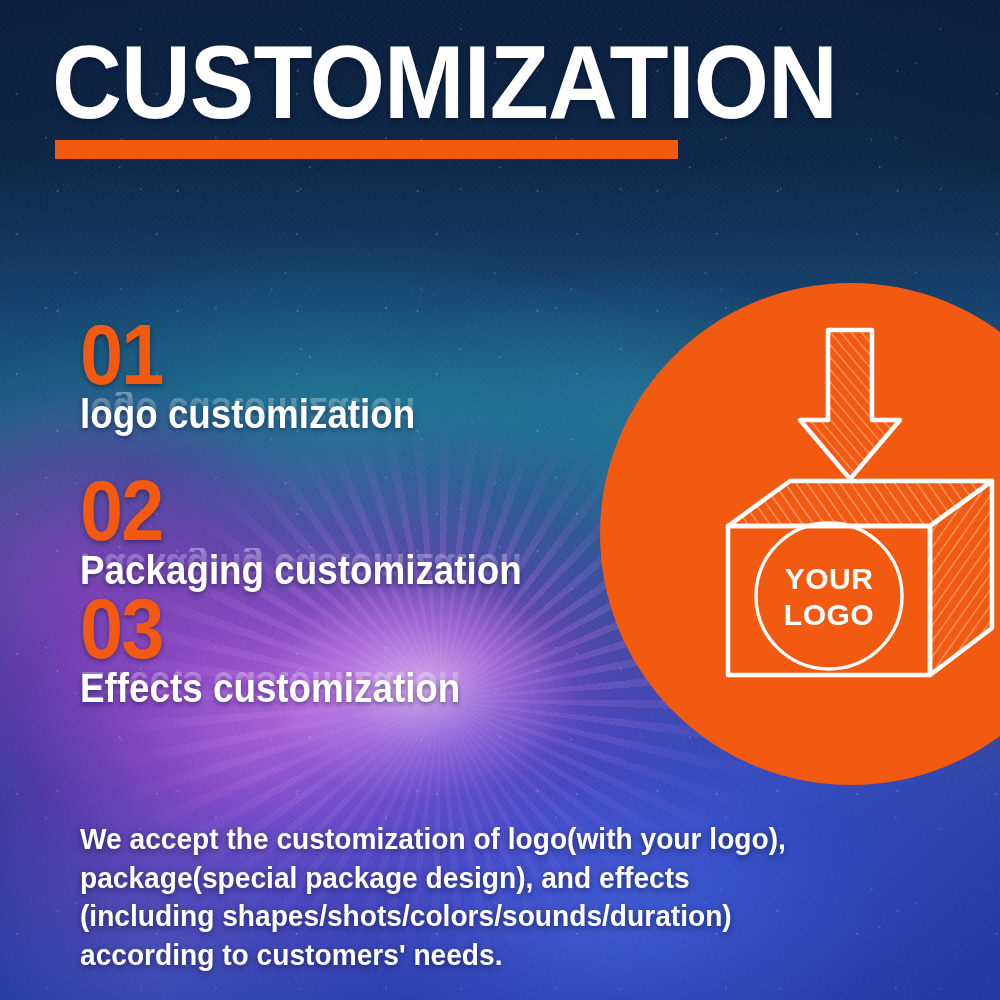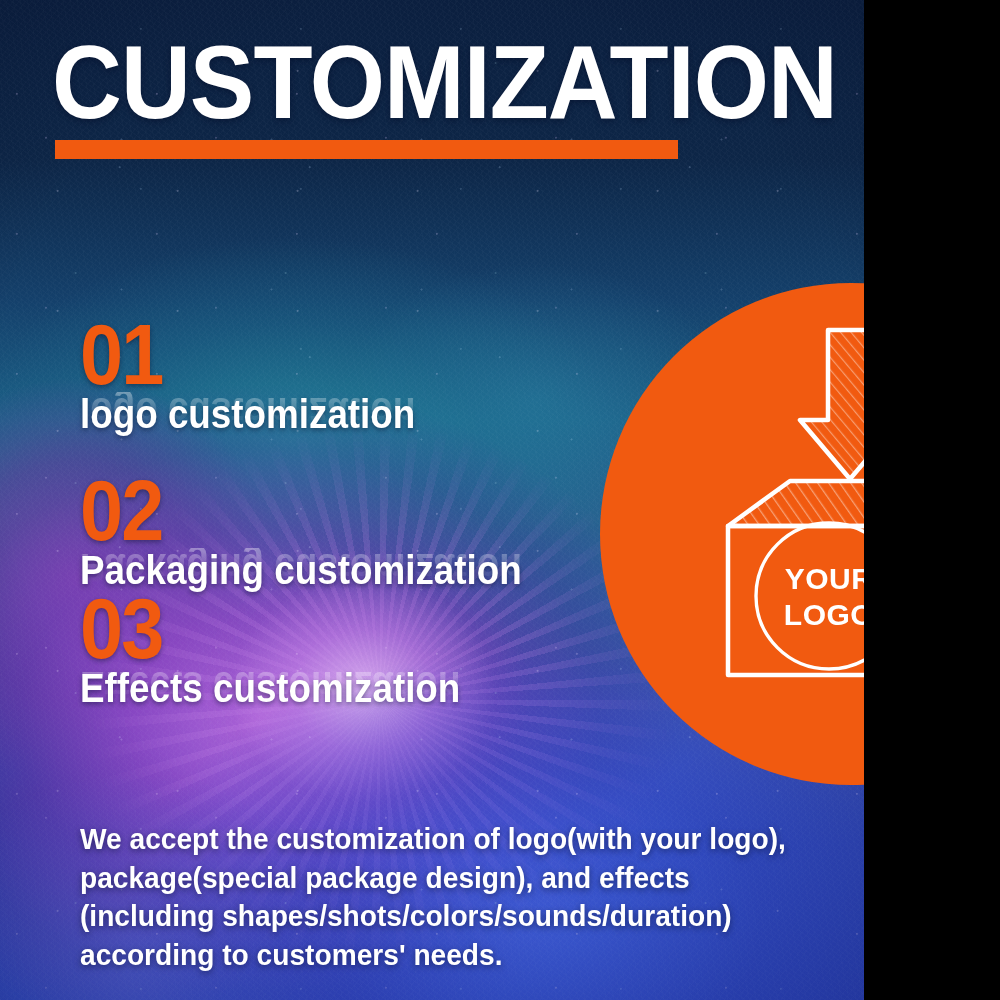--- a/index.html
+++ b/index.html
@@ -3,21 +3,21 @@
 <meta charset="utf-8">
 <style>
   html, body {
     margin: 0;
     padding: 0;
     background: #000;
   }
 
   #banner {
     position: relative;
-    width: 864px;
+    width: 1000px;
     height: 1000px;
     overflow: hidden;
     font-family: "Liberation Sans", sans-serif;
     background: #12284d;
   }
 
   
   .bg-layer {
     position: absolute;
     inset: 0;

